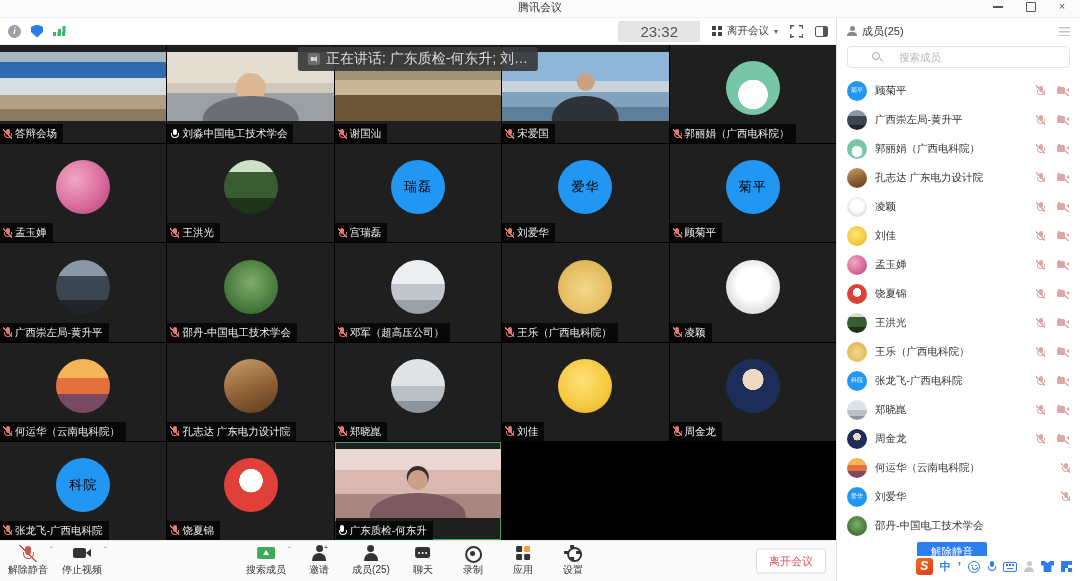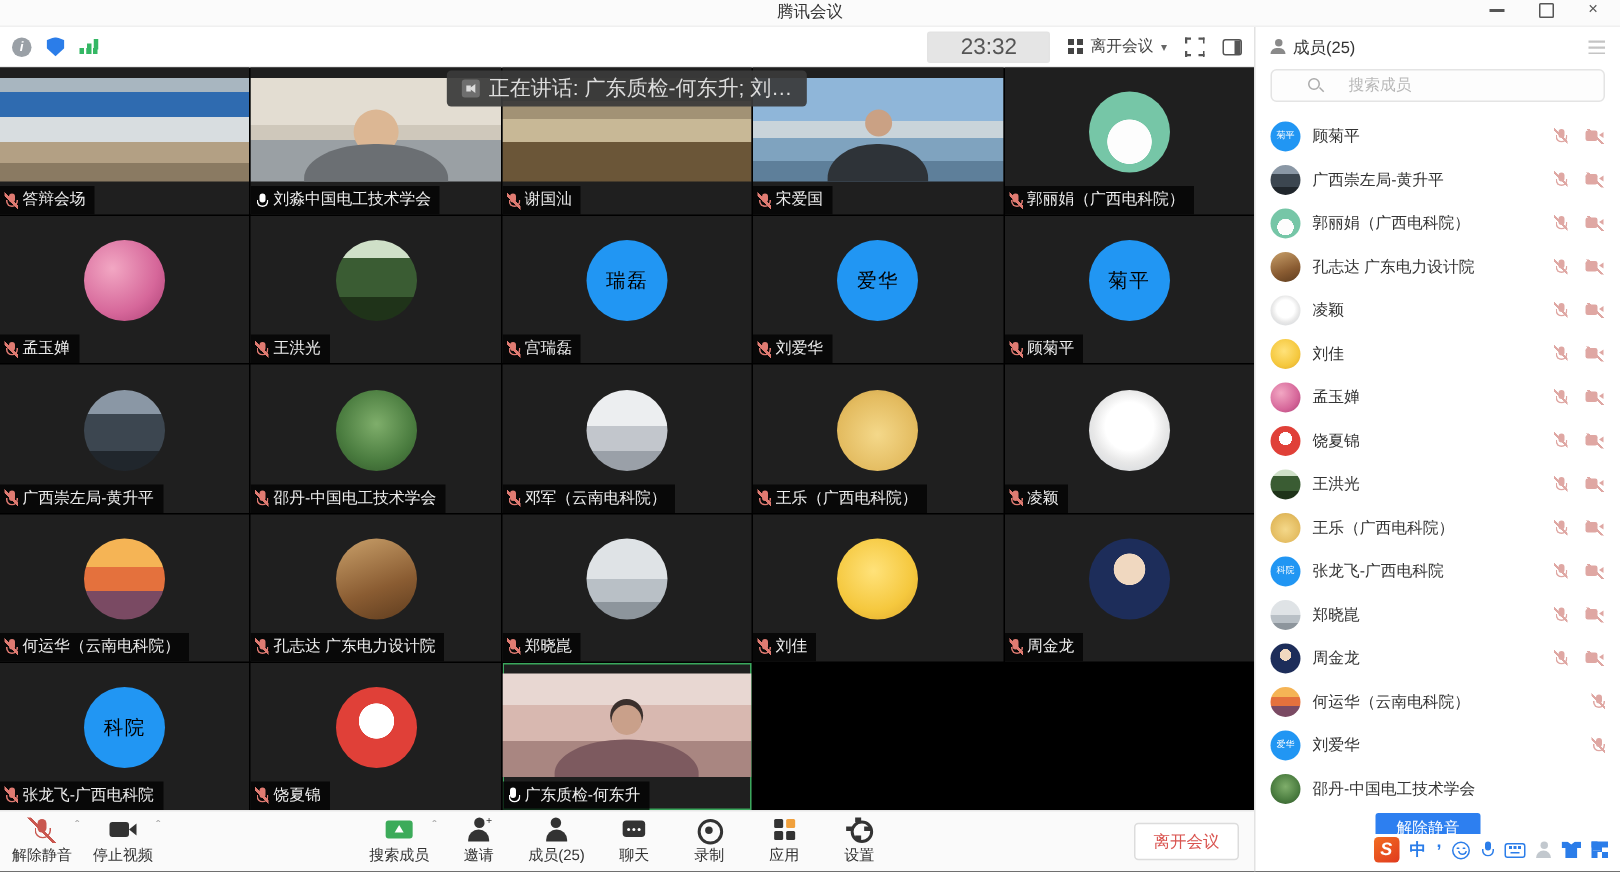--- a/index.html
+++ b/index.html
@@ -345,21 +345,21 @@
   </div>
 
   <div class="tile">
 
     <div class="avatar av-gray-cloud">
               <span class="av-text"></span>
             </div>
 
     <div class="label">
       <span class="mic muted"></span>
-      <span class="pname">邓军（云南电科院）</span>
+      <span class="pname">邓军（超高压公司）</span>
     </div>
   </div>
 
   <div class="tile">
 
     <div class="avatar av-yellow-duck">
               <span class="av-text"></span>
             </div>
 
     <div class="label">

